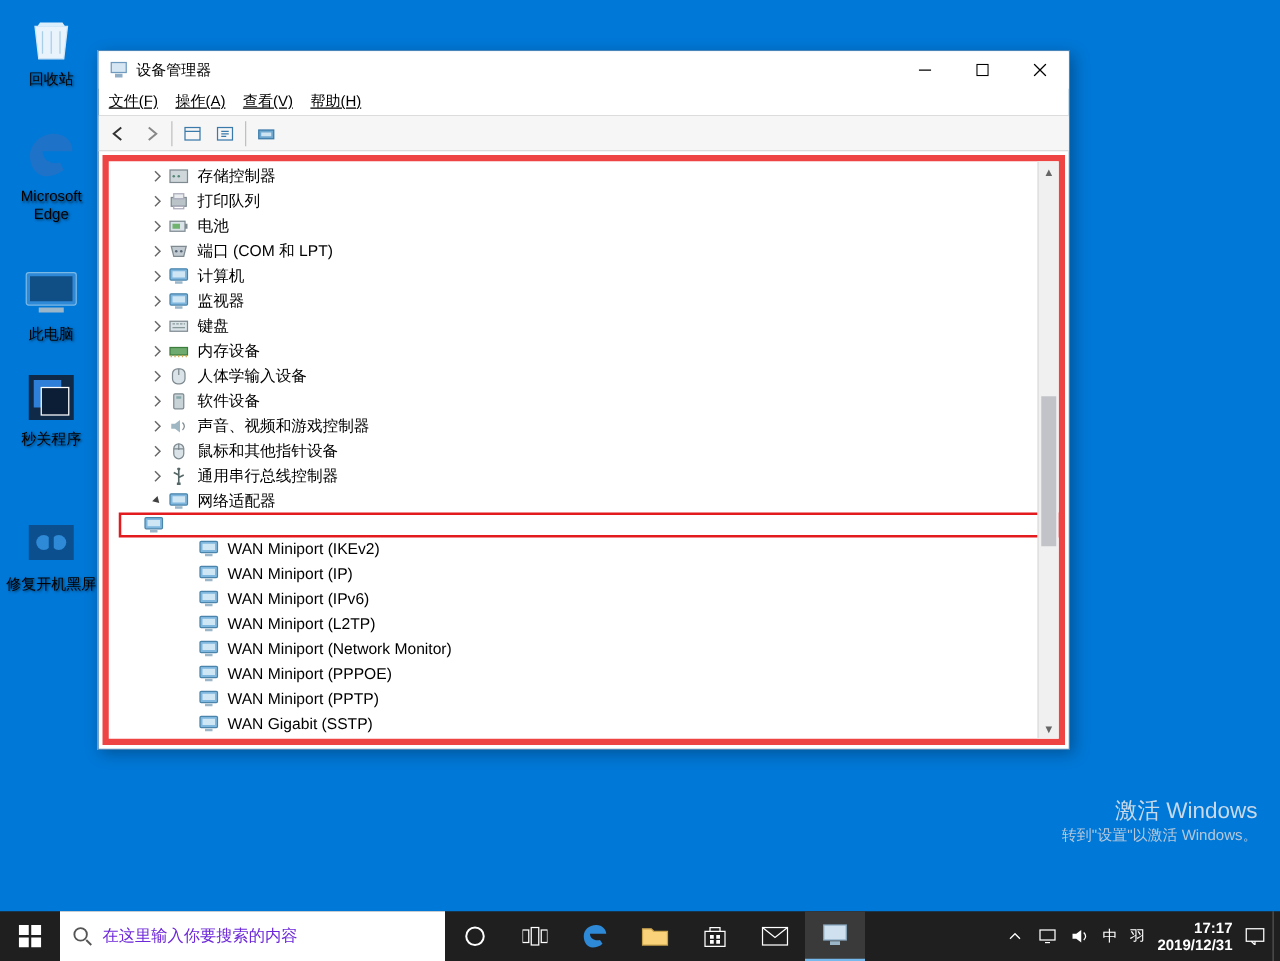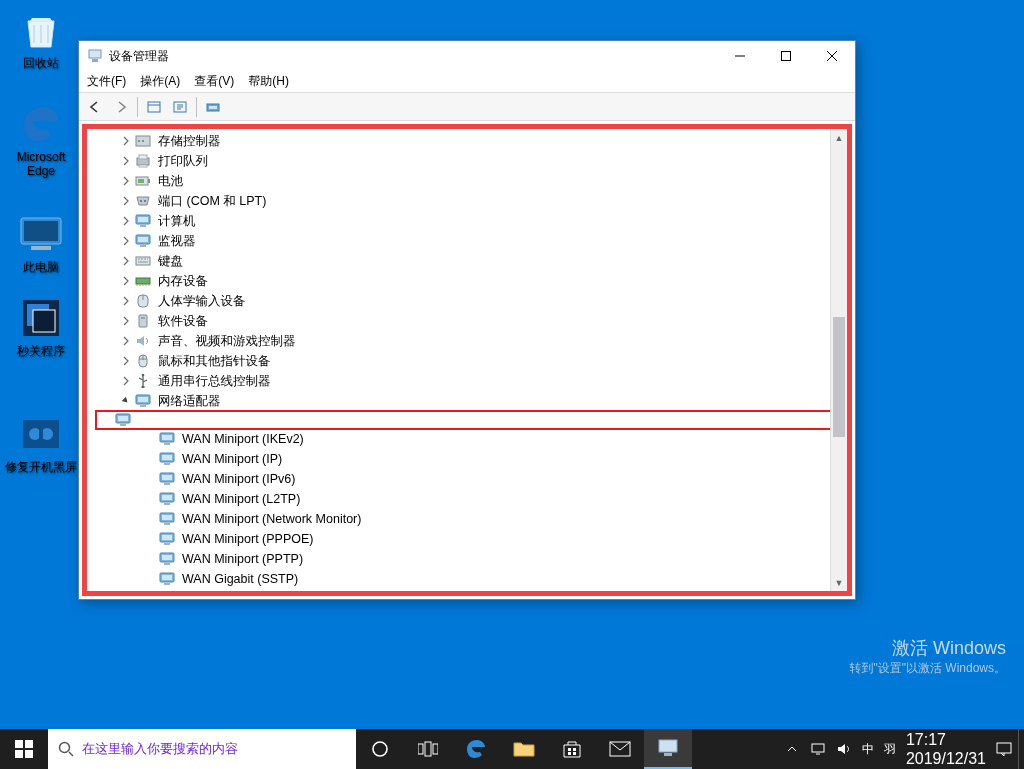--- a/index.html
+++ b/index.html
@@ -13,21 +13,21 @@
 
 
 .window { position: absolute; left: 78px; top: 40px; width: 778px; height: 560px; background: #fff; border: 1px solid #4a86ba; box-shadow: 3px 3px 12px rgba(0,0,0,.3); display:flex; flex-direction:column; }
 .titlebar { height: 30px; display:flex; align-items:center; padding-left:8px; background:#fff; }
 .titlebar .title-icon { width:16px; height:16px; margin-right:6px; display:flex; align-items:center; justify-content:center; }
 .titlebar .title-text { font-size:12px; }
 .titlebar .spacer { flex:1; }
 .winbtn { width:46px; height:30px; display:flex; align-items:center; justify-content:center; }
 
 .menubar { height:22px; display:flex; align-items:center; padding:0 8px; gap:14px; font-size:12px; border-bottom:1px solid #dcdcdc; }
-.menubar span { cursor:default; }
+.menubar span { cursor:default;text-decoration:underline; }
 
 .toolbar { height:28px; display:flex; align-items:center; padding:0 4px; gap:2px; background:#f6f6f6; border-bottom:1px solid #dcdcdc; }
 .tbtn { width:24px; height:22px; display:flex; align-items:center; justify-content:center; border:1px solid transparent; }
 .tsep { width:1px; height:20px; background:#c0c0c0; margin:0 2px; }
 
 .tree-wrap { flex:1; position:relative; border-top:1px solid #dcdcdc; margin:3px; border:5px solid #ef4444; overflow:hidden; }
 .tree { position:relative; height:100%; overflow-y:auto; padding:2px 0 2px 8px; font-size:12.5px; }
 .node { display:flex; align-items:center; height:20px; white-space:nowrap; }
 .expander { width:14px; height:14px; display:flex; align-items:center; justify-content:center; margin-right:2px; color:#6a6a6a; flex:none; }
 .icon16 { width:16px; height:16px; margin-right:5px; flex:none; display:flex; align-items:center; justify-content:center; }
@@ -52,21 +52,21 @@
 .gxlcms .small { font-size:14px; color:#7aa5c0; letter-spacing:8px; }
 
 
 .taskbar { position:absolute; left:0; right:0; bottom:0; height:40px; background:#1f1f1f; display:flex; align-items:stretch; color:#fff; }
 .start { width:48px; display:flex; align-items:center; justify-content:center; }
 .searchbox { flex:0 0 308px; background:#fff; display:flex; align-items:center; color:#6d28d9; font-size:13px; padding-left:10px; gap:8px; }
 .task-icons { display:flex; align-items:stretch; }
 .task-icons .tico { width:48px; display:flex; align-items:center; justify-content:center; }
 .tico.active { background:#3a3a3a; border-bottom:2px solid #76b9ed; }
 .tray { margin-left:auto; display:flex; align-items:center; gap:10px; padding:0 6px; font-size:12px; }
-.tray .clock { text-align:left; line-height:1.2; font-size:16px; }
+.tray .clock { text-align:right; line-height:1.2; font-size:12px;font-weight:bold; }
 .tray .ic { width:16px; height:16px; display:flex; align-items:center; justify-content:center; }
 .show-desktop { width:6px; border-left:1px solid #555; }
 
 svg { display:block; }
 </style>
 </head>
 <body>
 
 <div class="desktop">
   <div class="desktop-icon" style="top:8px;left:4px">

